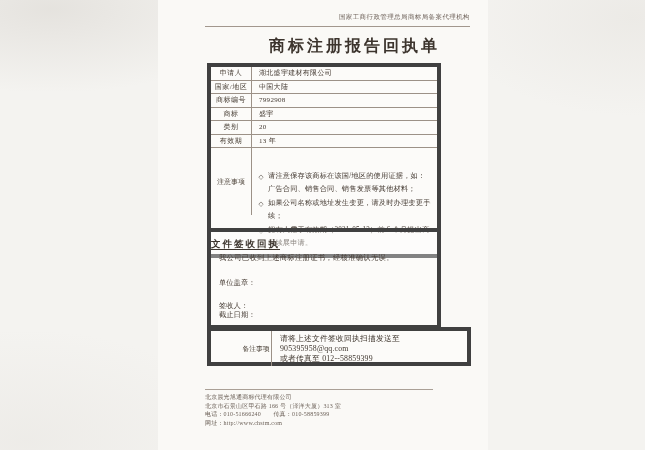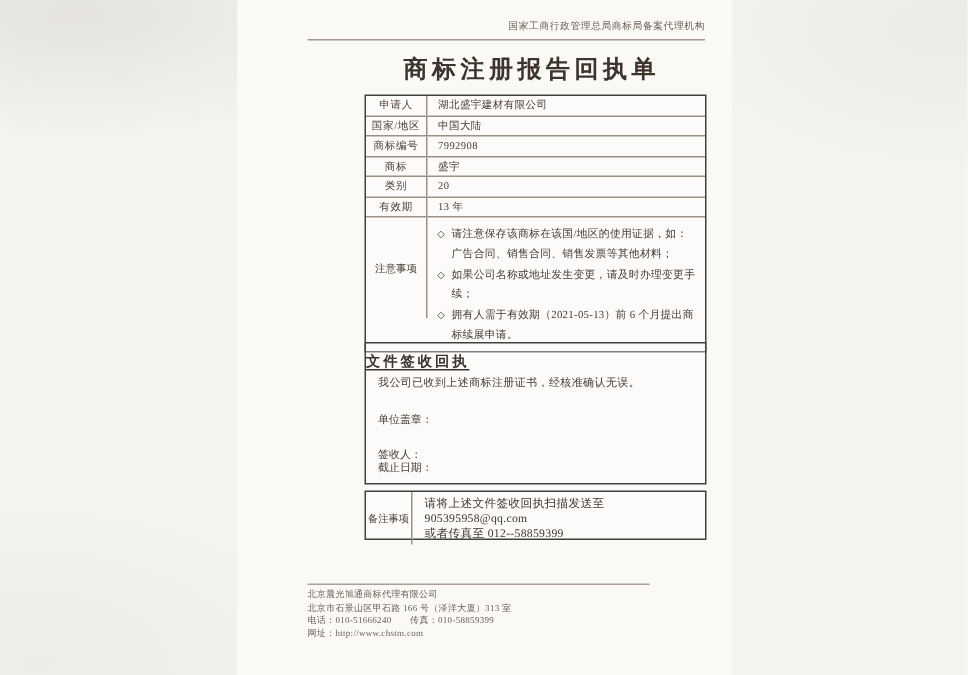--- a/index.html
+++ b/index.html
@@ -25,56 +25,56 @@
     left:205px;top:13px;width:265px;
     font-size:6.5px;letter-spacing:.4px;text-align:right;color:#6e625a;
     padding-bottom:4px;border-bottom:1px solid #a2978d;
   }
   .doc-title{
     left:240px;top:36px;width:200px;text-align:right;
     font-size:16px;font-weight:bold;letter-spacing:3px;color:#3c342d;
   }
 
   
-  .tbl{border:1px solid #404040;background:rgba(255,255,255,.35);margin-left:36px;}
+  .tbl{border:4px solid #404040;background:rgba(255,255,255,.35);}
   .info-table{left:207px;top:63px;width:226px;}
   .irow{display:grid;grid-template-columns:41px 1fr;border-top:1px solid #9c9187;}
   .irow:first-child{border-top:none;}
   .irow .lbl{
     border-right:1px solid #9c9187;display:flex;align-items:center;justify-content:center;
     font-size:7px;letter-spacing:.5px;color:#4a4037;height:12.5px;
   }
   .irow .val{
     display:flex;align-items:center;padding-left:7px;
     font-size:7px;color:#44ableft:, #443a32;color:#443a32;height:12.5px;letter-spacing:.3px;text-align:center;
   }
   .notes-row{display:grid;grid-template-columns:41px 1fr;border-top:1px solid #9c9187;}
   .notes-row .lbl{
     border-right:1px solid #9c9187;display:flex;align-items:center;justify-content:center;
     font-size:7px;color:#4a4037;height:67px;
   }
-  .notes-list{padding:5px 6px 4px 5px;}
+  .notes-list{padding:22px 6px 4px 5px;}
   .note-item{display:flex;gap:3px;font-size:7.2px;line-height:13.4px;color:#443a32;}
   .note-item .diamond{flex:0 0 8px;text-align:center;font-size:6.5px;}
   .note-item .txt{flex:1;letter-spacing:.2px;}
 
   
   .receipt-box{left:207px;top:228px;width:226px;height:93px;}
   .receipt-title{
     left:0;top:6px;width:100%;text-align:left;
     font-size:9.5px;font-weight:bold;letter-spacing:2px;color:#3c342d;
     text-decoration:underline;text-underline-offset:2px;
   }
   .receipt-statement{left:8px;top:21px;font-size:7.3px;color:#443a32;letter-spacing:.3px;}
   .stamp-label{left:8px;top:46px;font-size:7.3px;color:#443a32;}
   .signer-label{left:8px;top:69px;font-size:7.3px;color:#443a32;}
   .sign-date-label{left:8px;top:78px;font-size:7.3px;color:#443a32;}
 
   
-  .remarks-table{left:207px;top:327px;width:226px;height:31px;display:grid;grid-template-columns:31px 1fr;}
+  .remarks-table{left:207px;top:327px;width:226px;height:31px;display:grid;grid-template-columns:31px 1fr;padding-left:30px;}
   .remarks-table .lbl{
     border-right:1px solid #9c9187;display:flex;align-items:center;justify-content:center;
     font-size:6.8px;color:#4a4037;
   }
   .remarks-content{display:flex;flex-direction:column;justify-content:space-around;padding:2px 2px 2px 8px;}
   .remarks-content div{font-size:7.8px;color:#3f362e;letter-spacing:.2px;}
 
   
   .footer{
     left:205px;top:389px;width:228px;

